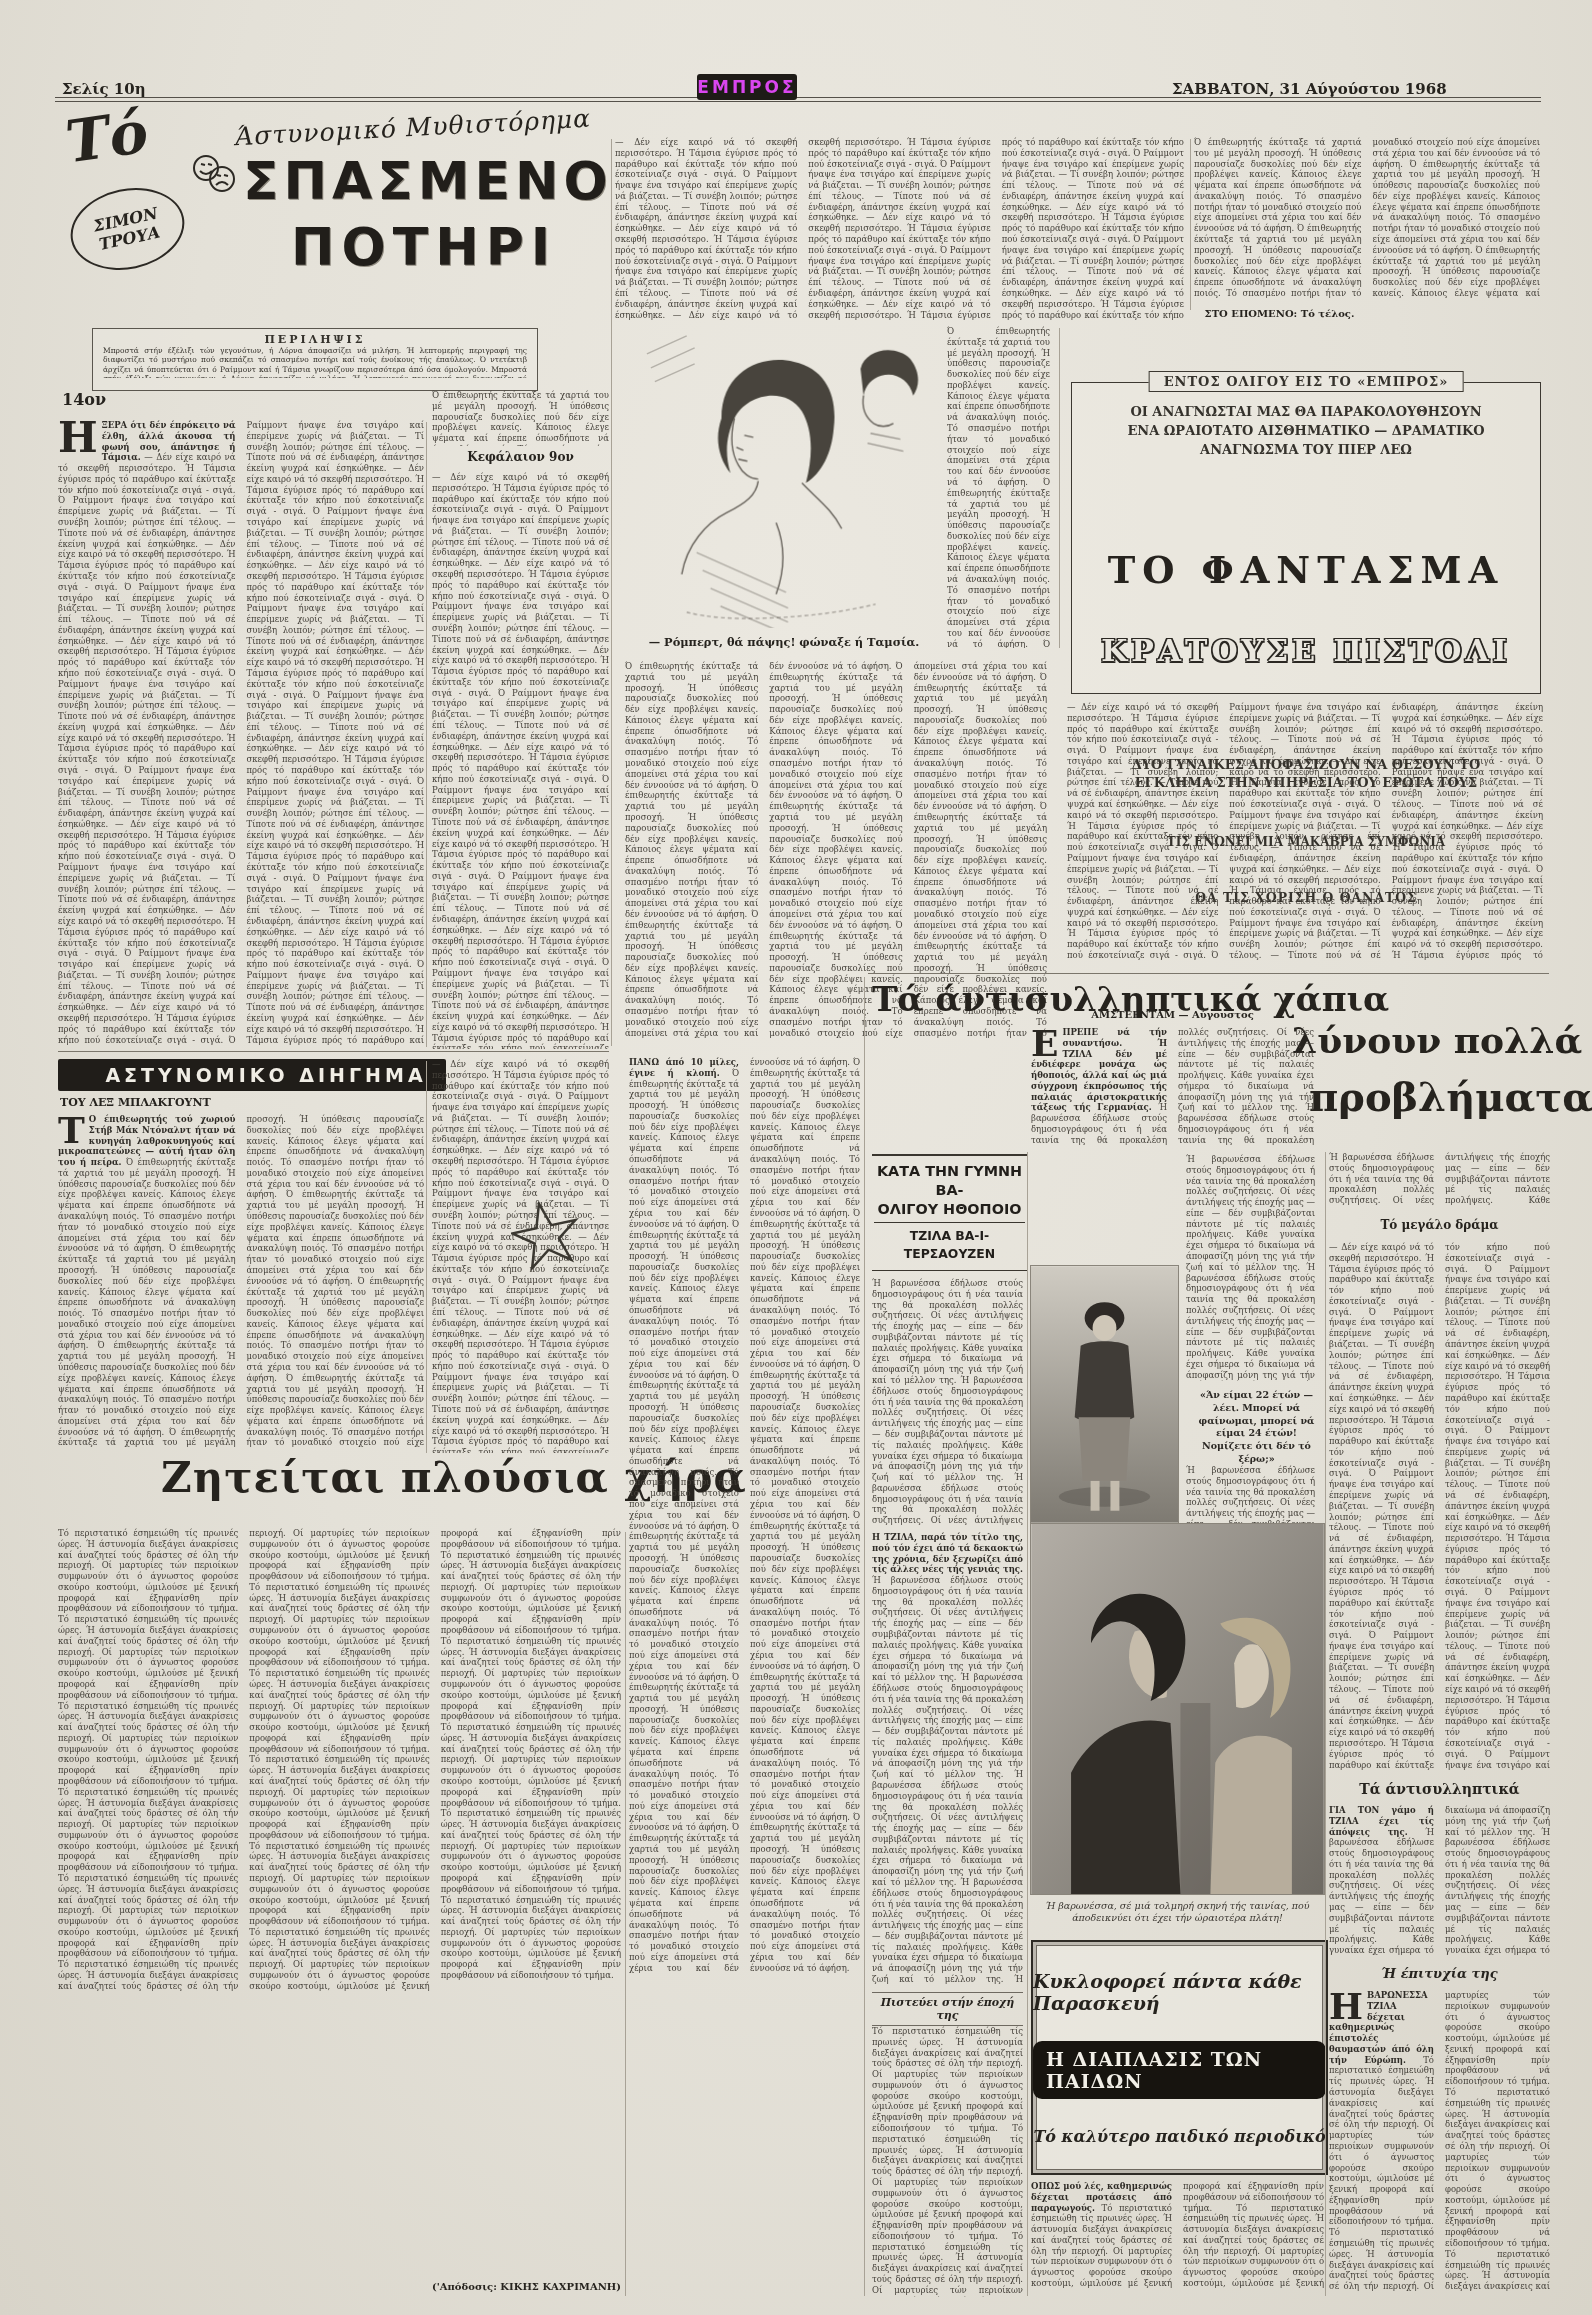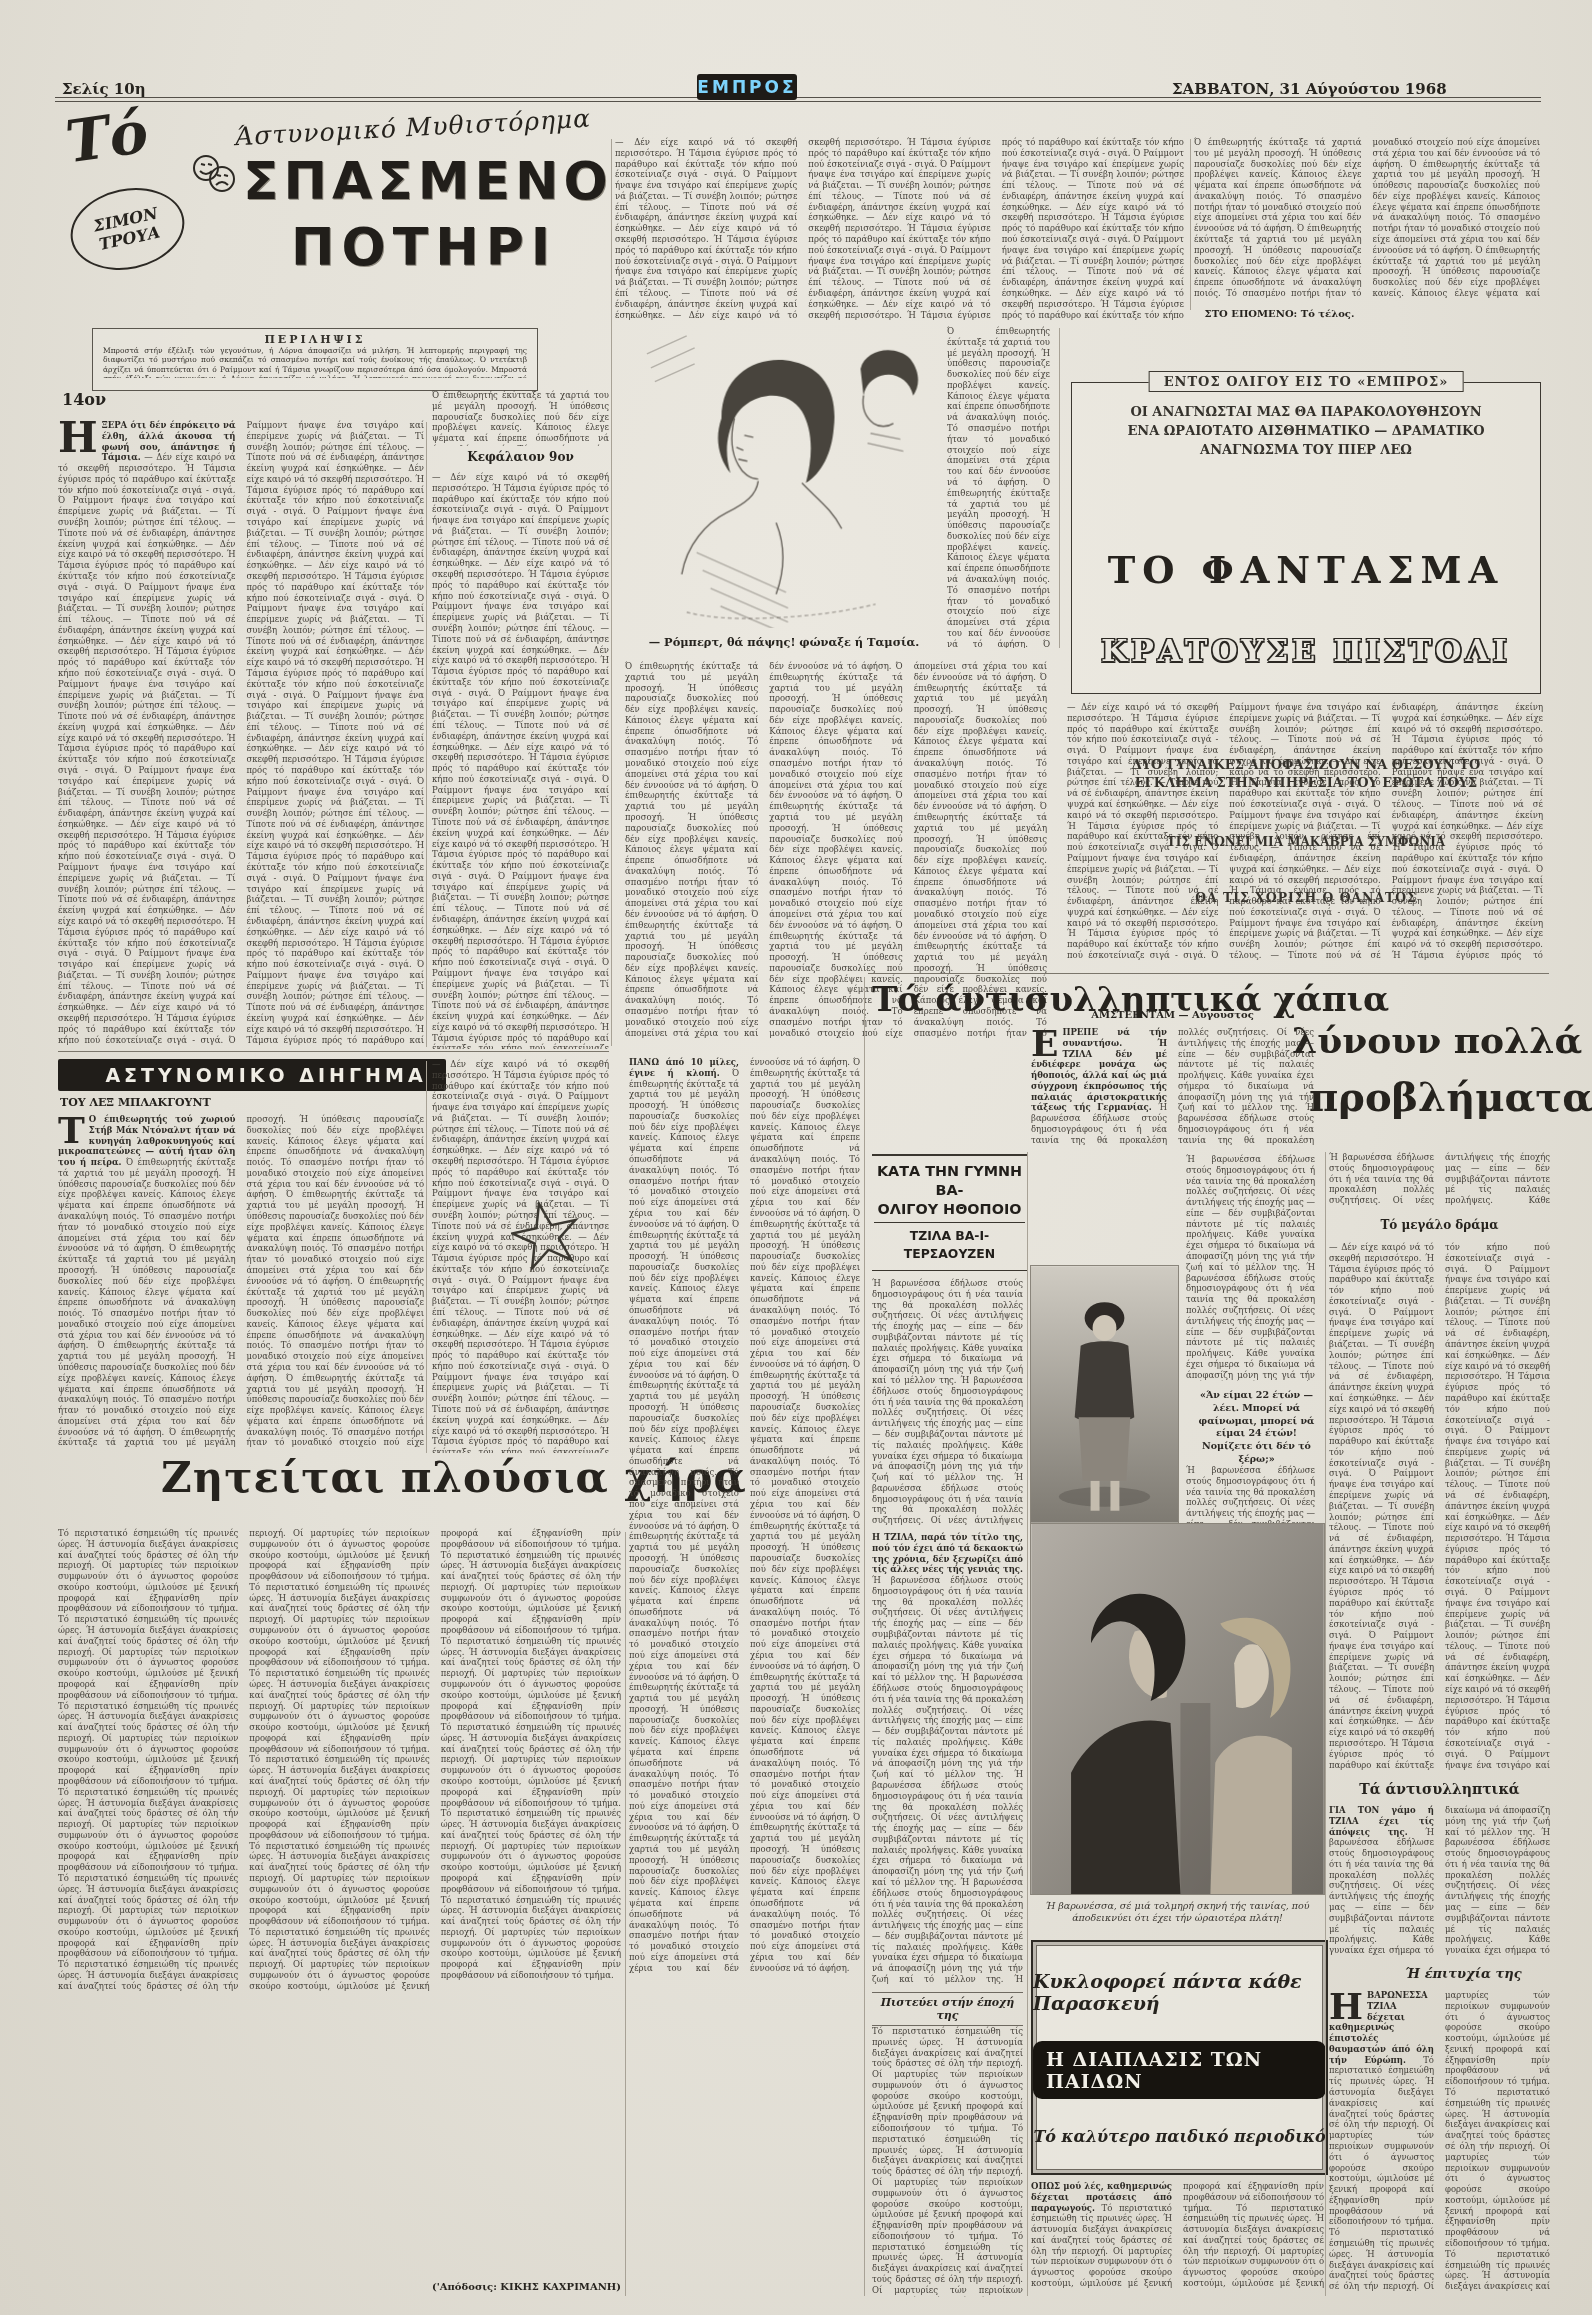--- a/index.html
+++ b/index.html
@@ -12,21 +12,21 @@
   .c3{column-count:3;column-gap:11px;}
   .ld{font-weight:bold;color:#2e2b26;}
   .dc{float:left;font:bold 36px/30px "DejaVu Serif",serif;color:#2a2722;margin:1px 4px 0 0;}
   .dc.big{font-size:42px;line-height:34px;}
   .vr{position:absolute;width:1px;background:#a8a296;}
   .hr{position:absolute;height:1px;background:#7b766b;}
   .hr.dbl{height:3px;background:none;border-top:1px solid #55514a;border-bottom:1px solid #55514a;}
   .mini{position:absolute;text-align:center;font-weight:bold;color:#26231e;}
   .serif-b{font-family:"DejaVu Serif",serif;font-weight:bold;color:#26231e;}
   .sans-b{font-family:"DejaVu Sans",sans-serif;font-weight:bold;color:#211e1a;}
-  .masthead{position:absolute;background:#1e1b17;color:#7dd3fc;text-align:center;
+  .masthead{position:absolute;background:#1e1b17;color:#d946ef;text-align:center;
     font:bold 17px/26px "DejaVu Sans",sans-serif;letter-spacing:3px;border-radius:3px;}
   .sumbox{position:absolute;border:1px solid #5a564e;padding:4px 10px 5px;background:rgba(238,235,227,.4);}
   .promo{position:absolute;border:1.5px solid #3c3831;display:flex;flex-direction:column;align-items:center;
     background:rgba(240,237,229,.35);gap:37px;}
   .promo .rulelet{width:62%;height:1px;background:#6e6960;margin:7px 0;}
   .outline-txt{color:#e9e6de;text-shadow:-1.5px -1.5px 0 #2b2823,1.5px -1.5px 0 #2b2823,-1.5px 1.5px 0 #2b2823,
     1.5px 1.5px 0 #2b2823,0 -1.5px 0 #2b2823,0 1.5px 0 #2b2823,-1.5px 0 0 #2b2823,1.5px 0 0 #2b2823;}
   .banner{position:absolute;background:#201d19;color:#f0ede5;text-align:center;
     font:bold 19px/32px "DejaVu Sans",sans-serif;letter-spacing:4px;border-radius:2px;}
   .subhead3{position:absolute;border-top:2px solid #3a362f;border-bottom:1px solid #3a362f;
@@ -212,21 +212,21 @@
     <span class="ld">ΟΠΩΣ μού λές, καθημερινώς δέχεται προτάσεις άπό παραγωγούς.</span><span> Τό περιστατικό έσημειώθη τίς πρωινές ώρες. Ή άστυνομία διεξάγει άνακρίσεις καί άναζητεί τούς δράστες σέ όλη τήν περιοχή. Οί μαρτυρίες τών περιοίκων συμφωνούν ότι ό άγνωστος φορούσε σκούρο κοστούμι, ώμιλούσε μέ ξενική προφορά καί έξηφανίσθη πρίν προφθάσουν νά είδοποιήσουν τό τμήμα. Τό περιστατικό έσημειώθη τίς πρωινές ώρες. Ή άστυνομία διεξάγει άνακρίσεις καί άναζητεί τούς δράστες σέ όλη τήν περιοχή. Οί μαρτυρίες τών περιοίκων συμφωνούν ότι ό άγνωστος φορούσε σκούρο κοστούμι, ώμιλούσε μέ ξενική προφορά καί έξηφανίσθη πρίν προφθάσουν νά είδοποιήσουν τό τμήμα.</span>
   </div>
 
   <div class="tb c2" style="left:1329px;top:1152px;width:221px;height:62px;"> Ή βαρωνέσσα έδήλωσε στούς δημοσιογράφους ότι ή νέα ταινία της θά προκαλέση πολλές συζητήσεις. Οί νέες άντιλήψεις τής έποχής μας — είπε — δέν συμβιβάζονται πάντοτε μέ τίς παλαιές προλήψεις. Κάθε γυναίκα έχει σήμερα τό δικαίωμα νά άποφασίζη μόνη της γιά τήν ζωή καί τό μέλλον της. Ή βαρωνέσσα έδήλωσε στούς δημοσιογράφους ότι ή νέα ταινία της θά προκαλέση πολλές συζητήσεις. Οί νέες άντιλήψεις τής έποχής μας — είπε — δέν συμβιβάζονται πάντοτε μέ τίς παλαιές προλήψεις. Κάθε γυναίκα έχει σήμερα τό δικαίωμα νά άποφασίζη μόνη της γιά τήν ζωή καί τό μέλλον της.</div>
   <div class="mini" style="left:1329px;top:1218px;width:221px;font-size:12px;font-family:'DejaVu Serif',serif;">Τό μεγάλο δράμα</div>
   <div class="tb c2" style="left:1329px;top:1242px;width:221px;height:535px;"> — Δέν είχε καιρό νά τό σκεφθή περισσότερο. Ή Τάμσια έγύρισε πρός τό παράθυρο καί έκύτταξε τόν κήπο πού έσκοτείνιαζε σιγά - σιγά. Ό Ραίμμοντ ήναψε ένα τσιγάρο καί έπερίμενε χωρίς νά βιάζεται. — Τί συνέβη λοιπόν; ρώτησε έπί τέλους. — Τίποτε πού νά σέ ένδιαφέρη, άπάντησε έκείνη ψυχρά καί έσηκώθηκε. — Δέν είχε καιρό νά τό σκεφθή περισσότερο. Ή Τάμσια έγύρισε πρός τό παράθυρο καί έκύτταξε τόν κήπο πού έσκοτείνιαζε σιγά - σιγά. Ό Ραίμμοντ ήναψε ένα τσιγάρο καί έπερίμενε χωρίς νά βιάζεται. — Τί συνέβη λοιπόν; ρώτησε έπί τέλους. — Τίποτε πού νά σέ ένδιαφέρη, άπάντησε έκείνη ψυχρά καί έσηκώθηκε. — Δέν είχε καιρό νά τό σκεφθή περισσότερο. Ή Τάμσια έγύρισε πρός τό παράθυρο καί έκύτταξε τόν κήπο πού έσκοτείνιαζε σιγά - σιγά. Ό Ραίμμοντ ήναψε ένα τσιγάρο καί έπερίμενε χωρίς νά βιάζεται. — Τί συνέβη λοιπόν; ρώτησε έπί τέλους. — Τίποτε πού νά σέ ένδιαφέρη, άπάντησε έκείνη ψυχρά καί έσηκώθηκε. — Δέν είχε καιρό νά τό σκεφθή περισσότερο. Ή Τάμσια έγύρισε πρός τό παράθυρο καί έκύτταξε τόν κήπο πού έσκοτείνιαζε σιγά - σιγά. Ό Ραίμμοντ ήναψε ένα τσιγάρο καί έπερίμενε χωρίς νά βιάζεται. — Τί συνέβη λοιπόν; ρώτησε έπί τέλους. — Τίποτε πού νά σέ ένδιαφέρη, άπάντησε έκείνη ψυχρά καί έσηκώθηκε. — Δέν είχε καιρό νά τό σκεφθή περισσότερο. Ή Τάμσια έγύρισε πρός τό παράθυρο καί έκύτταξε τόν κήπο πού έσκοτείνιαζε σιγά - σιγά. Ό Ραίμμοντ ήναψε ένα τσιγάρο καί έπερίμενε χωρίς νά βιάζεται. — Τί συνέβη λοιπόν; ρώτησε έπί τέλους. — Τίποτε πού νά σέ ένδιαφέρη, άπάντησε έκείνη ψυχρά καί έσηκώθηκε. — Δέν είχε καιρό νά τό σκεφθή περισσότερο. Ή Τάμσια έγύρισε πρός τό παράθυρο καί έκύτταξε τόν κήπο πού έσκοτείνιαζε σιγά - σιγά. Ό Ραίμμοντ ήναψε ένα τσιγάρο καί έπερίμενε χωρίς νά βιάζεται. — Τί συνέβη λοιπόν; ρώτησε έπί τέλους. — Τίποτε πού νά σέ ένδιαφέρη, άπάντησε έκείνη ψυχρά καί έσηκώθηκε. — Δέν είχε καιρό νά τό σκεφθή περισσότερο. Ή Τάμσια έγύρισε πρός τό παράθυρο καί έκύτταξε τόν κήπο πού έσκοτείνιαζε σιγά - σιγά. Ό Ραίμμοντ ήναψε ένα τσιγάρο καί έπερίμενε χωρίς νά βιάζεται. — Τί συνέβη λοιπόν; ρώτησε έπί τέλους. — Τίποτε πού νά σέ ένδιαφέρη, άπάντησε έκείνη ψυχρά καί έσηκώθηκε. — Δέν είχε καιρό νά τό σκεφθή περισσότερο. Ή Τάμσια έγύρισε πρός τό παράθυρο καί έκύτταξε τόν κήπο πού έσκοτείνιαζε σιγά - σιγά. Ό Ραίμμοντ ήναψε ένα τσιγάρο καί έπερίμενε χωρίς νά βιάζεται. — Τί συνέβη λοιπόν; ρώτησε έπί τέλους. — Τίποτε πού νά σέ ένδιαφέρη, άπάντησε έκείνη ψυχρά καί έσηκώθηκε. — Δέν είχε καιρό νά τό σκεφθή περισσότερο. Ή Τάμσια έγύρισε πρός τό παράθυρο καί έκύτταξε τόν κήπο πού έσκοτείνιαζε σιγά - σιγά. Ό Ραίμμοντ ήναψε ένα τσιγάρο καί έπερίμενε χωρίς νά βιάζεται. — Τί συνέβη λοιπόν; ρώτησε έπί τέλους. — Τίποτε πού νά σέ ένδιαφέρη, άπάντησε έκείνη ψυχρά καί έσηκώθηκε.</div>
   <div class="mini" style="left:1329px;top:1781px;width:221px;font-size:14px;font-family:'DejaVu Serif',serif;">Τά άντισυλληπτικά</div>
   <div class="tb c2" style="left:1329px;top:1805px;width:221px;height:157px;">
     <span class="ld">ΓΙΑ ΤΟΝ γάμο ή ΤΖΙΛΑ έχει τίς άπόψεις της.</span><span> Ή βαρωνέσσα έδήλωσε στούς δημοσιογράφους ότι ή νέα ταινία της θά προκαλέση πολλές συζητήσεις. Οί νέες άντιλήψεις τής έποχής μας — είπε — δέν συμβιβάζονται πάντοτε μέ τίς παλαιές προλήψεις. Κάθε γυναίκα έχει σήμερα τό δικαίωμα νά άποφασίζη μόνη της γιά τήν ζωή καί τό μέλλον της. Ή βαρωνέσσα έδήλωσε στούς δημοσιογράφους ότι ή νέα ταινία της θά προκαλέση πολλές συζητήσεις. Οί νέες άντιλήψεις τής έποχής μας — είπε — δέν συμβιβάζονται πάντοτε μέ τίς παλαιές προλήψεις. Κάθε γυναίκα έχει σήμερα τό δικαίωμα νά άποφασίζη μόνη της γιά τήν ζωή καί τό μέλλον της. Ή βαρωνέσσα έδήλωσε στούς δημοσιογράφους ότι ή νέα ταινία της θά προκαλέση πολλές συζητήσεις. Οί νέες άντιλήψεις τής έποχής μας — είπε — δέν συμβιβάζονται πάντοτε μέ τίς παλαιές προλήψεις. Κάθε γυναίκα έχει σήμερα τό δικαίωμα νά άποφασίζη μόνη της γιά τήν ζωή καί τό μέλλον της.</span>
   </div>
-  <div class="mini" style="left:1329px;top:1966px;width:221px;font-size:13px;font-style:italic;font-family:'DejaVu Serif',serif;padding-left:24px;">Ή έπιτυχία της</div>
+  <div class="mini" style="left:1329px;top:1966px;width:221px;font-size:13px;font-style:italic;font-family:'DejaVu Serif',serif;">Ή έπιτυχία της</div>
   <div class="tb c2" style="left:1329px;top:1990px;width:221px;height:306px;">
     <span class="dc">Η</span><span class="ld">ΒΑΡΩΝΕΣΣΑ ΤΖΙΛΑ δέχεται καθημερινώς έπιστολές θαυμαστών άπό όλη τήν Εύρώπη.</span><span> Τό περιστατικό έσημειώθη τίς πρωινές ώρες. Ή άστυνομία διεξάγει άνακρίσεις καί άναζητεί τούς δράστες σέ όλη τήν περιοχή. Οί μαρτυρίες τών περιοίκων συμφωνούν ότι ό άγνωστος φορούσε σκούρο κοστούμι, ώμιλούσε μέ ξενική προφορά καί έξηφανίσθη πρίν προφθάσουν νά είδοποιήσουν τό τμήμα. Τό περιστατικό έσημειώθη τίς πρωινές ώρες. Ή άστυνομία διεξάγει άνακρίσεις καί άναζητεί τούς δράστες σέ όλη τήν περιοχή. Οί μαρτυρίες τών περιοίκων συμφωνούν ότι ό άγνωστος φορούσε σκούρο κοστούμι, ώμιλούσε μέ ξενική προφορά καί έξηφανίσθη πρίν προφθάσουν νά είδοποιήσουν τό τμήμα. Τό περιστατικό έσημειώθη τίς πρωινές ώρες. Ή άστυνομία διεξάγει άνακρίσεις καί άναζητεί τούς δράστες σέ όλη τήν περιοχή. Οί μαρτυρίες τών περιοίκων συμφωνούν ότι ό άγνωστος φορούσε σκούρο κοστούμι, ώμιλούσε μέ ξενική προφορά καί έξηφανίσθη πρίν προφθάσουν νά είδοποιήσουν τό τμήμα. Τό περιστατικό έσημειώθη τίς πρωινές ώρες. Ή άστυνομία διεξάγει άνακρίσεις καί άναζητεί τούς δράστες σέ όλη τήν περιοχή. Οί μαρτυρίες τών περιοίκων συμφωνούν ότι ό άγνωστος φορούσε σκούρο κοστούμι, ώμιλούσε μέ ξενική προφορά καί έξηφανίσθη πρίν προφθάσουν νά είδοποιήσουν τό τμήμα. Τό περιστατικό έσημειώθη τίς πρωινές ώρες. Ή άστυνομία διεξάγει άνακρίσεις καί άναζητεί τούς δράστες σέ όλη τήν περιοχή. Οί μαρτυρίες τών περιοίκων συμφωνούν ότι ό άγνωστος φορούσε σκούρο κοστούμι, ώμιλούσε μέ ξενική προφορά καί έξηφανίσθη πρίν προφθάσουν νά είδοποιήσουν τό τμήμα.</span>
   </div>
 
   <div class="vr" style="left:611px;top:139px;height:907px;"></div>
   <div class="vr" style="left:1059px;top:328px;height:320px;"></div>
   <div class="vr" style="left:1190px;top:139px;height:171px;"></div>
   <div class="vr" style="left:426px;top:422px;height:625px;"></div>
   <div class="vr" style="left:426px;top:1061px;height:392px;"></div>
   <div class="vr" style="left:864px;top:977px;height:1319px;"></div>

